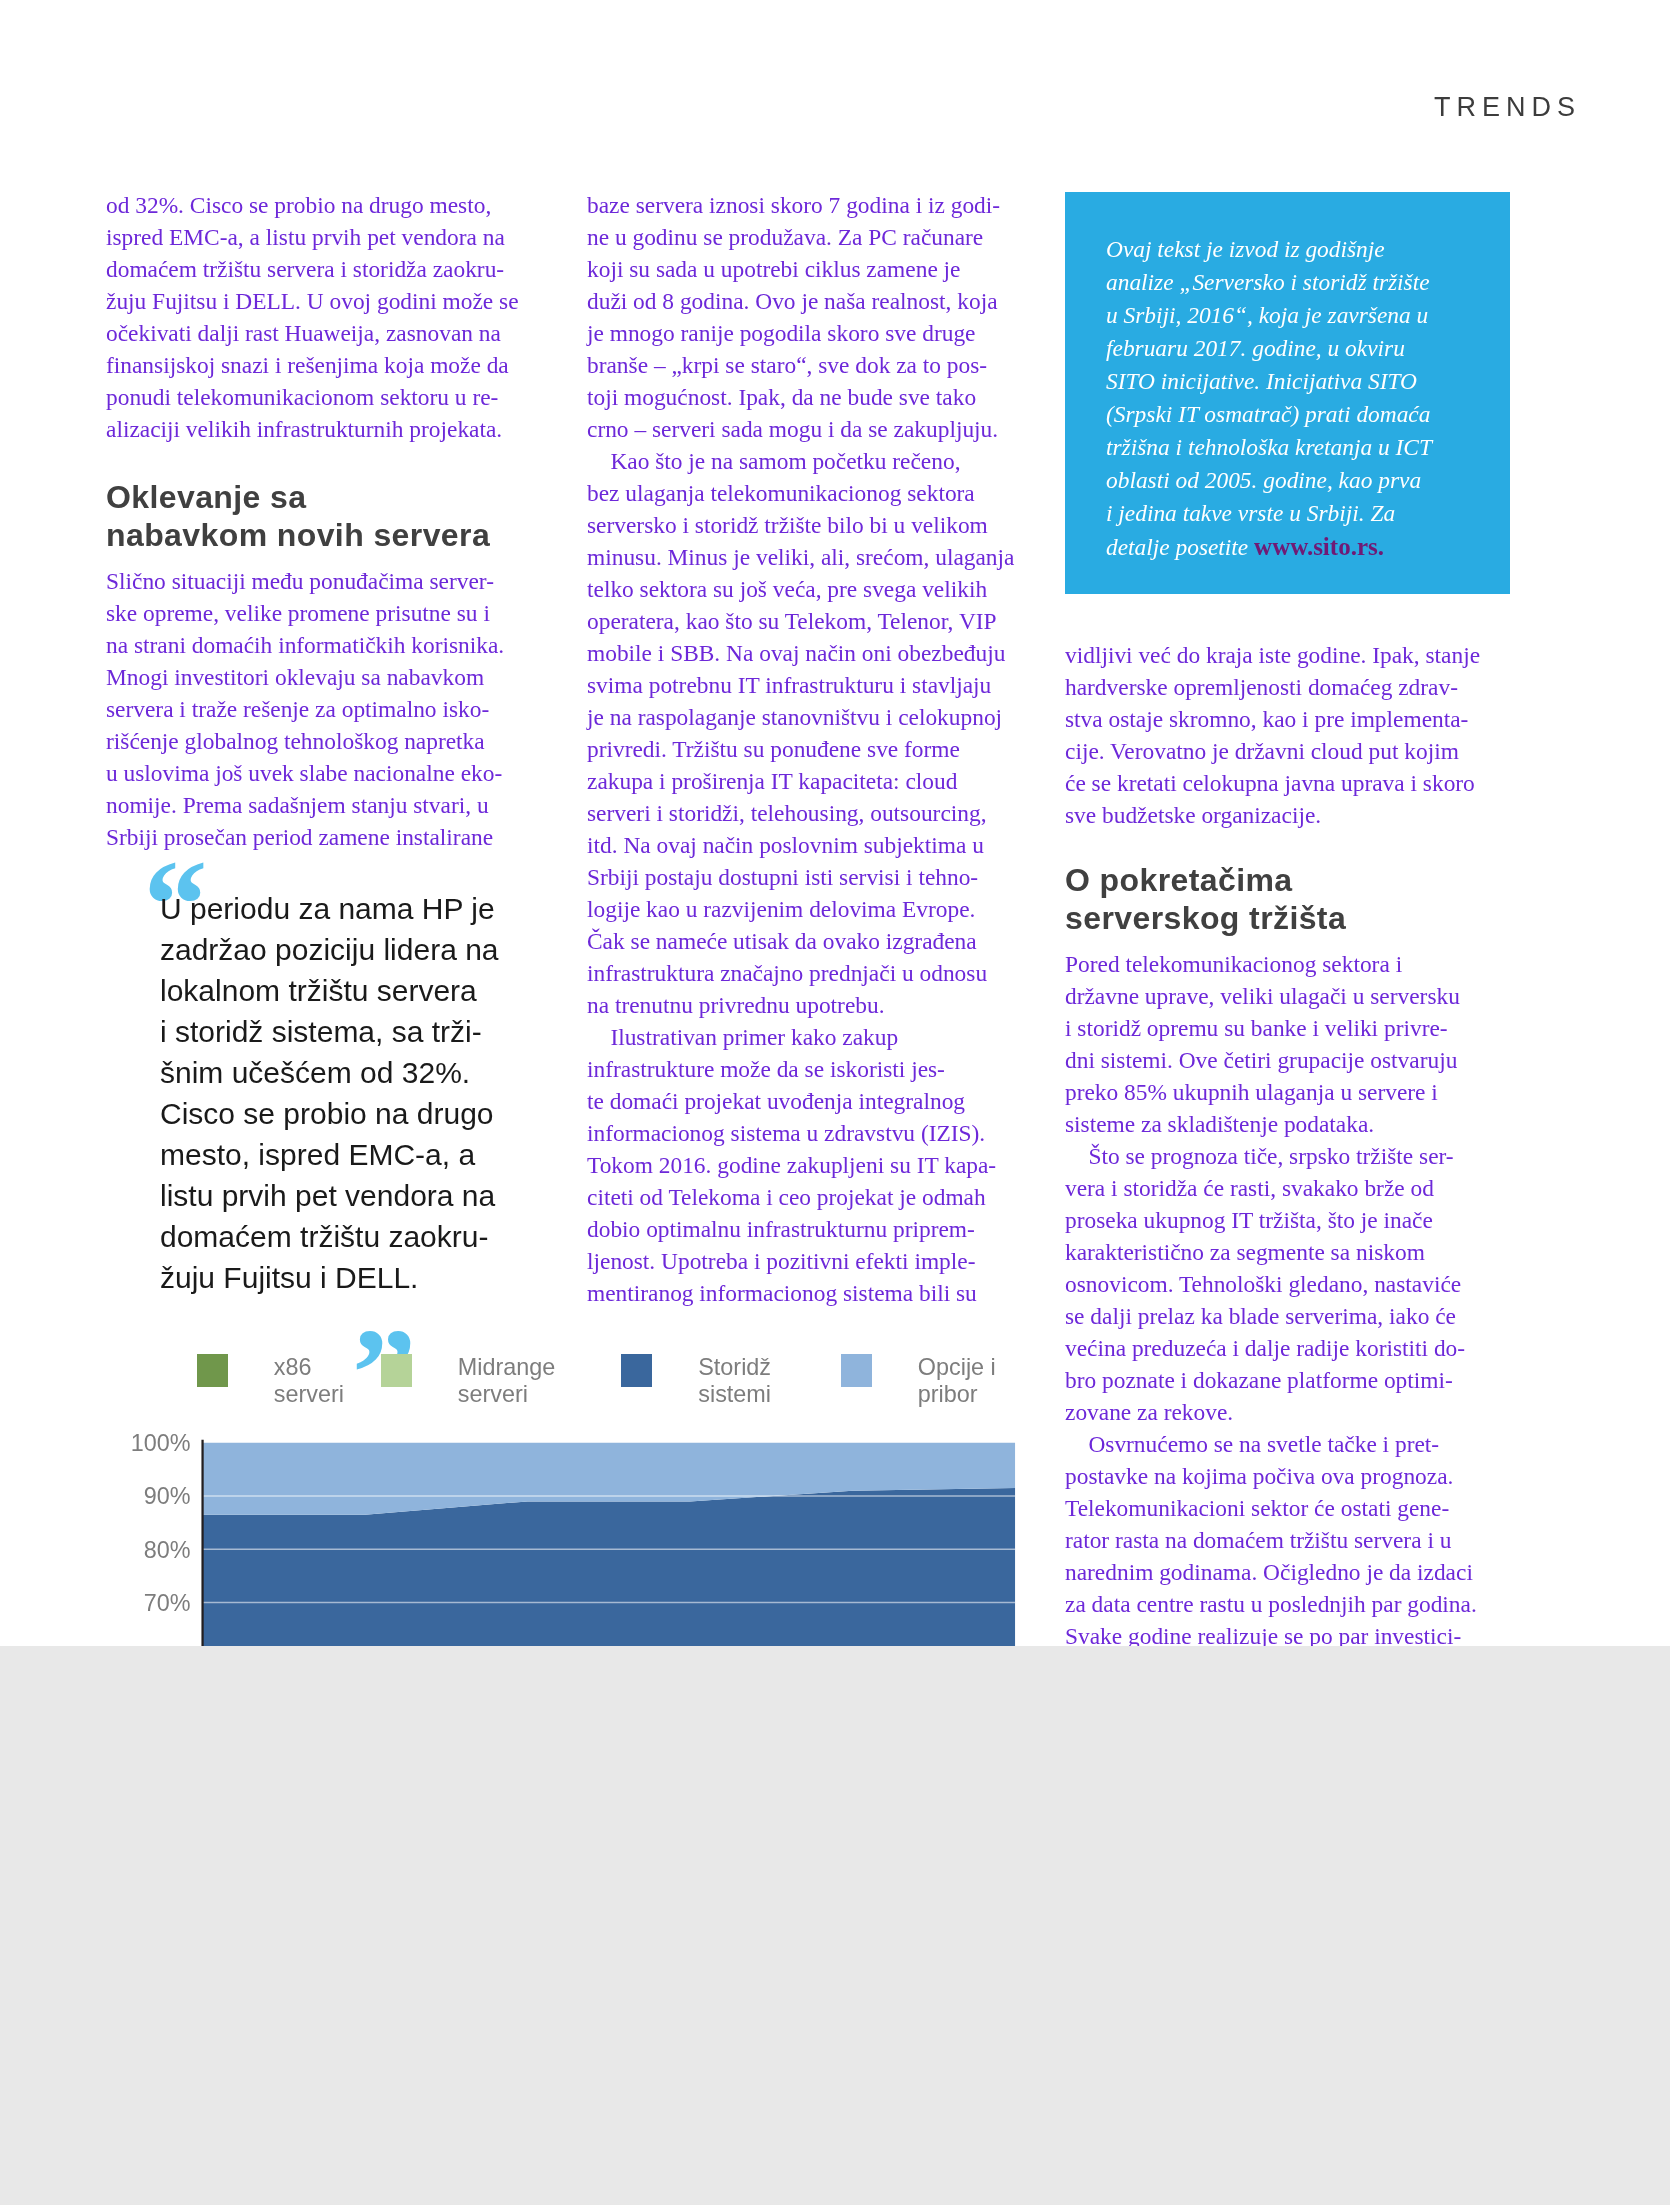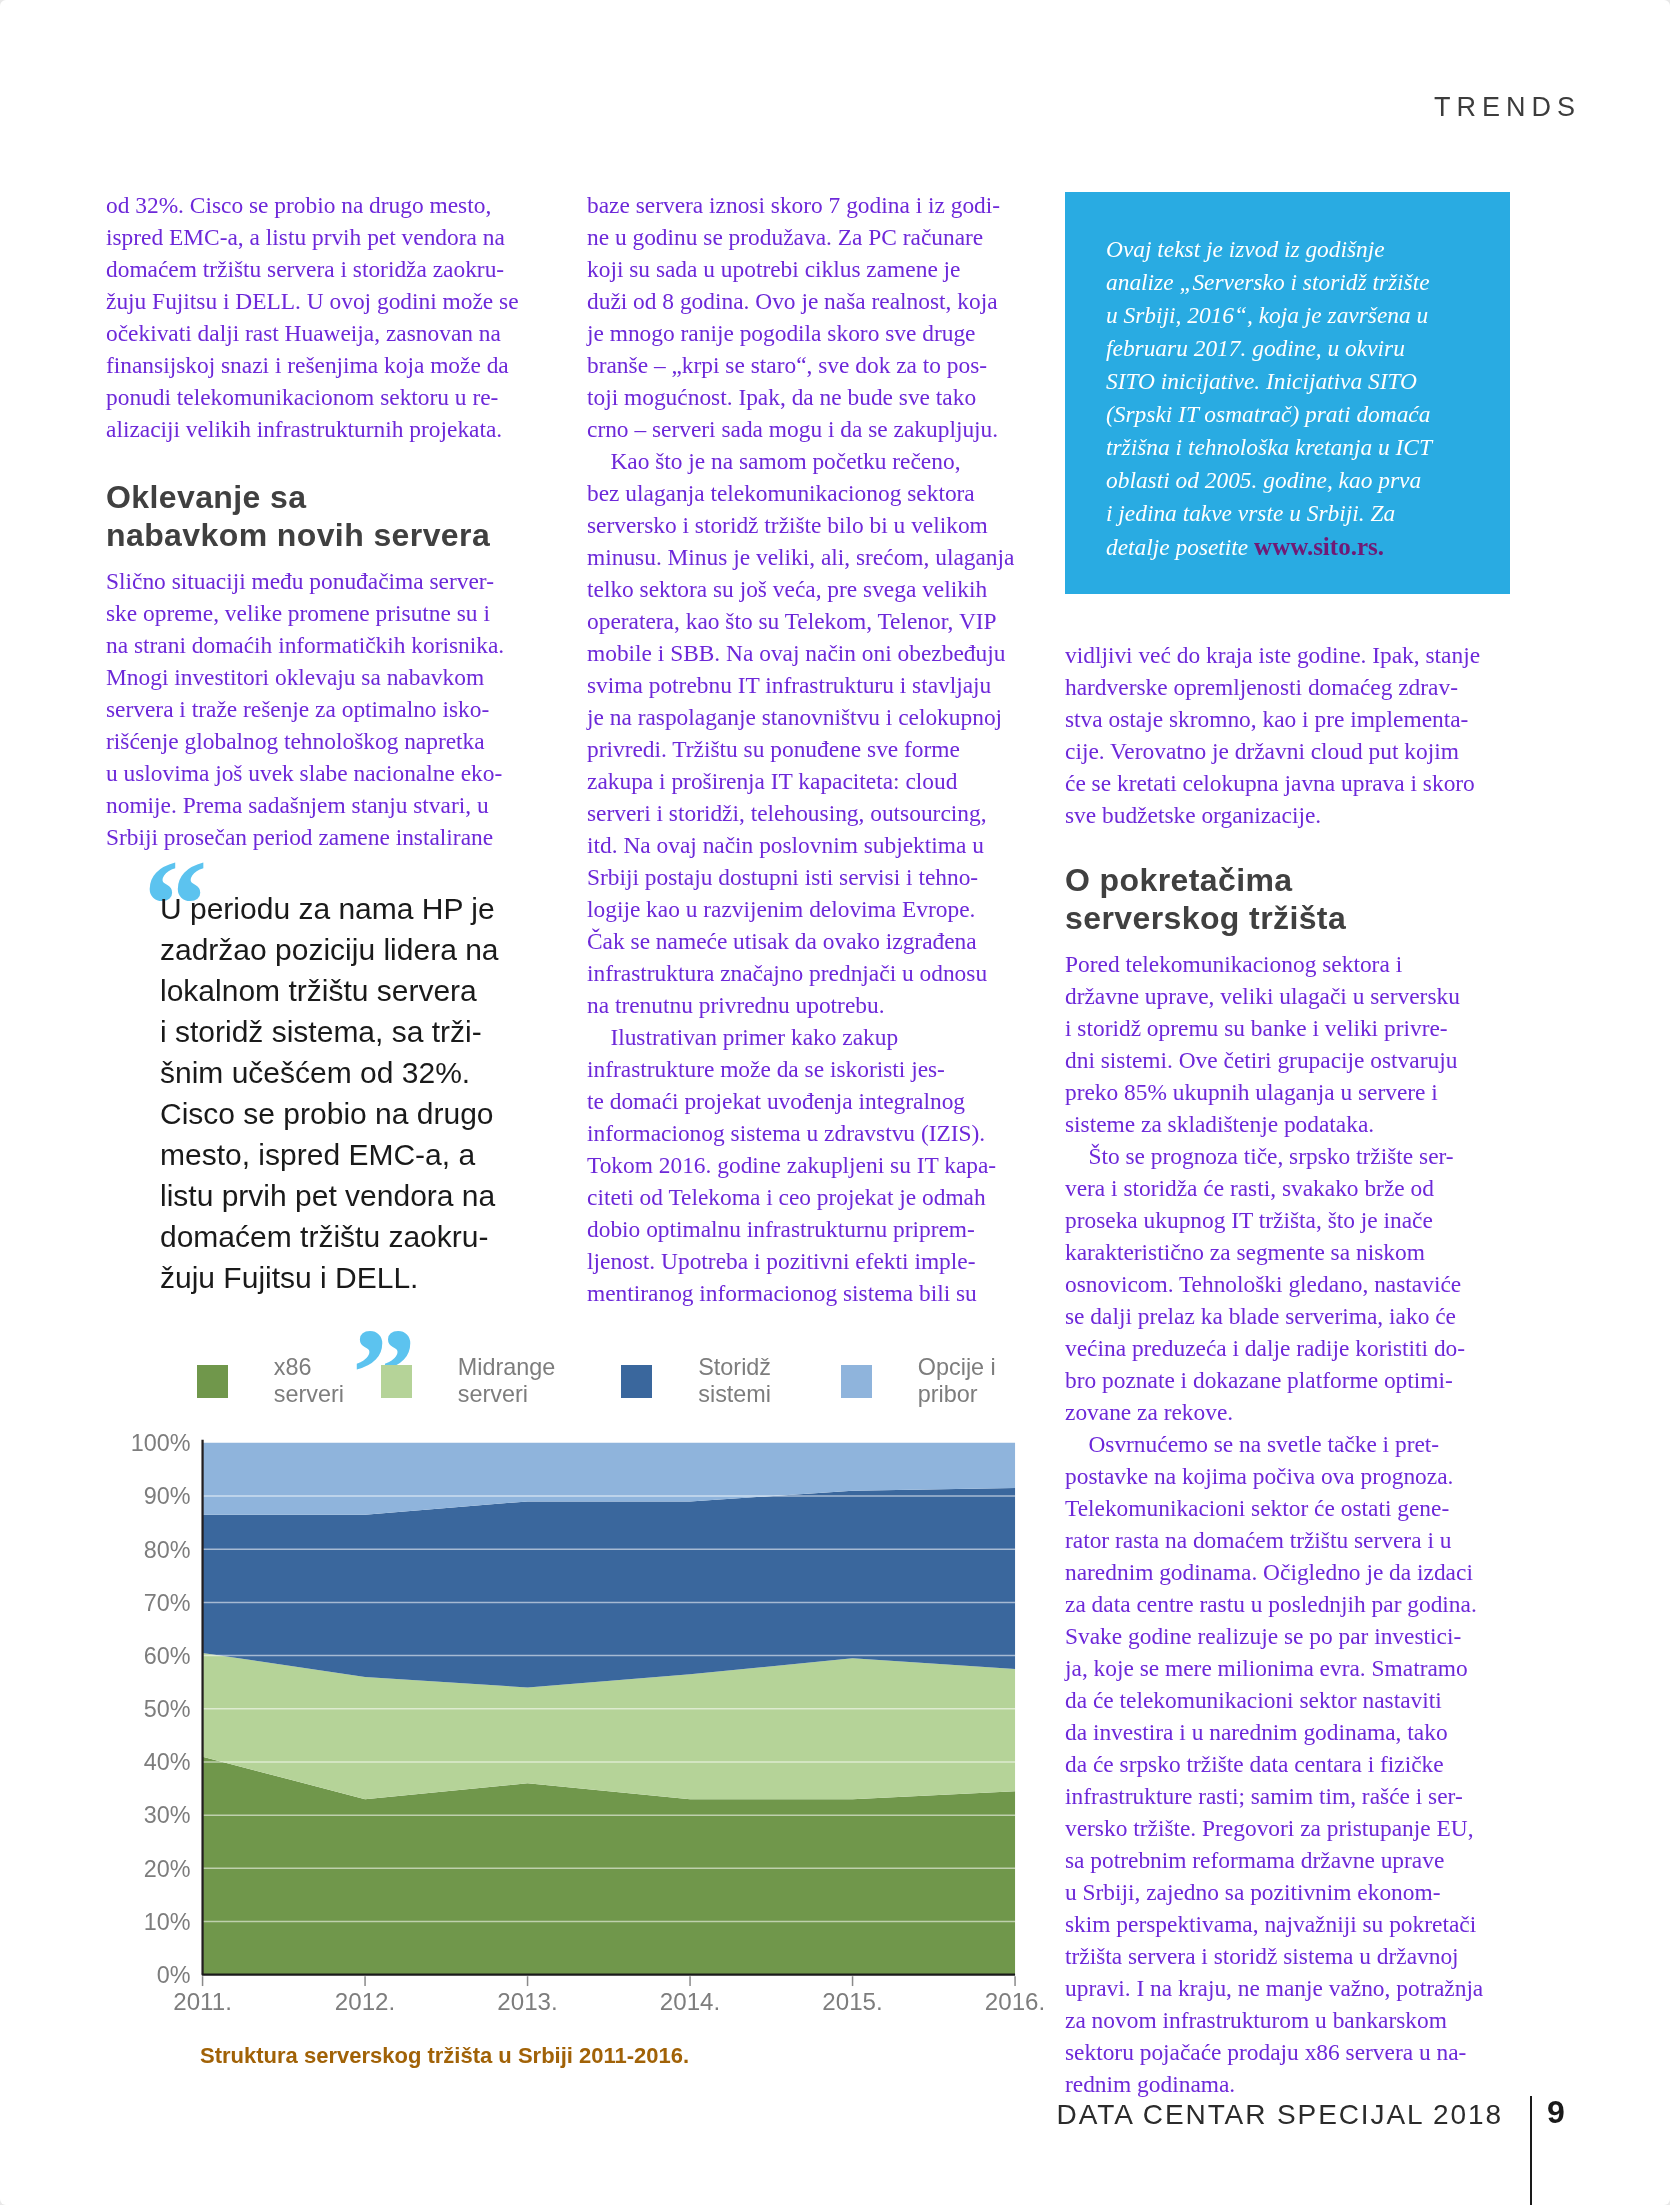--- a/index.html
+++ b/index.html
@@ -1,17 +1,17 @@
 <!DOCTYPE html>
 <html style="font-size:12px"><head>
 <meta charset="utf-8">
 <style>
   html,body{margin:0;padding:0;background:#e8e8e8;}
-  .page{position:relative;width:1670px;height:2205px;background:#ffffff;
-        font-family:"Liberation Serif", serif;color:#231f20;overflow:hidden;border-radius:6px;}
+  .page{position:relative;width:1670px;height:1646px;background:#ffffff;
+        font-family:"Liberation Serif", serif;color:#231f20;overflow:hidden;}
 
   .section-label{position:absolute;top:92px;right:89px;
         font-family:"Liberation Sans", sans-serif;font-size:27px;letter-spacing:6px;
         color:#3c3c3c;font-weight:normal;}
 
   .col{position:absolute;top:189px;width:466px;}
   .col1{left:106px;}
   .col2{left:587px;}
   .col3{left:1065px;top:192px;width:504px;}
 
@@ -35,21 +35,21 @@
   .info-box{box-sizing:border-box;width:445px;min-height:374px;background:#29abe2;
         padding:41px 51px 30px 41px;margin-bottom:45px;}
   .info-box .box-lines{font-style:italic;font-size:23.4px;line-height:33px;color:#ffffff;}
   .info-box .box-lastline{font-style:italic;font-size:23.4px;line-height:33px;color:#ffffff;}
   .info-box .box-link{font-style:normal;font-family:Liberation Serif, serif;
         font-weight:bold;font-size:25px;color:#701a75;}
 
   .chart-block{position:absolute;left:106px;top:1354px;width:943px;}
   .legend-row{display:flex;justify-content:space-between;align-items:center;
         margin-left:91px;width:856px;margin-bottom:12px;}
-  .legend-item{display:flex;align-items:center;gap:31px;}
+  .legend-item{display:flex;align-items:flex-start;gap:31px;}
   .legend-swatch{width:33px;height:33px;margin-right:15px;}
   .legend-label{font-family:"Liberation Sans", sans-serif;font-size:23.4px;color:#7d7d7d;}
   .chart-caption{margin-top:15px;margin-left:94px;
         font-family:"Liberation Sans", sans-serif;font-weight:bold;font-size:22px;color:#a16207;}
 
   .footer-mag{position:absolute;top:2099px;right:167px;
         font-family:"Liberation Sans", sans-serif;font-size:28px;letter-spacing:1.9px;color:#2b2b2b;}
   .footer-rule{position:absolute;left:1530px;top:2096px;width:2.3px;height:109px;background:#1a1a1a;}
   .footer-page{position:absolute;left:1547px;top:2094px;
         font-family:"Liberation Sans", sans-serif;font-weight:bold;font-size:32px;color:#1a1a1a;}

